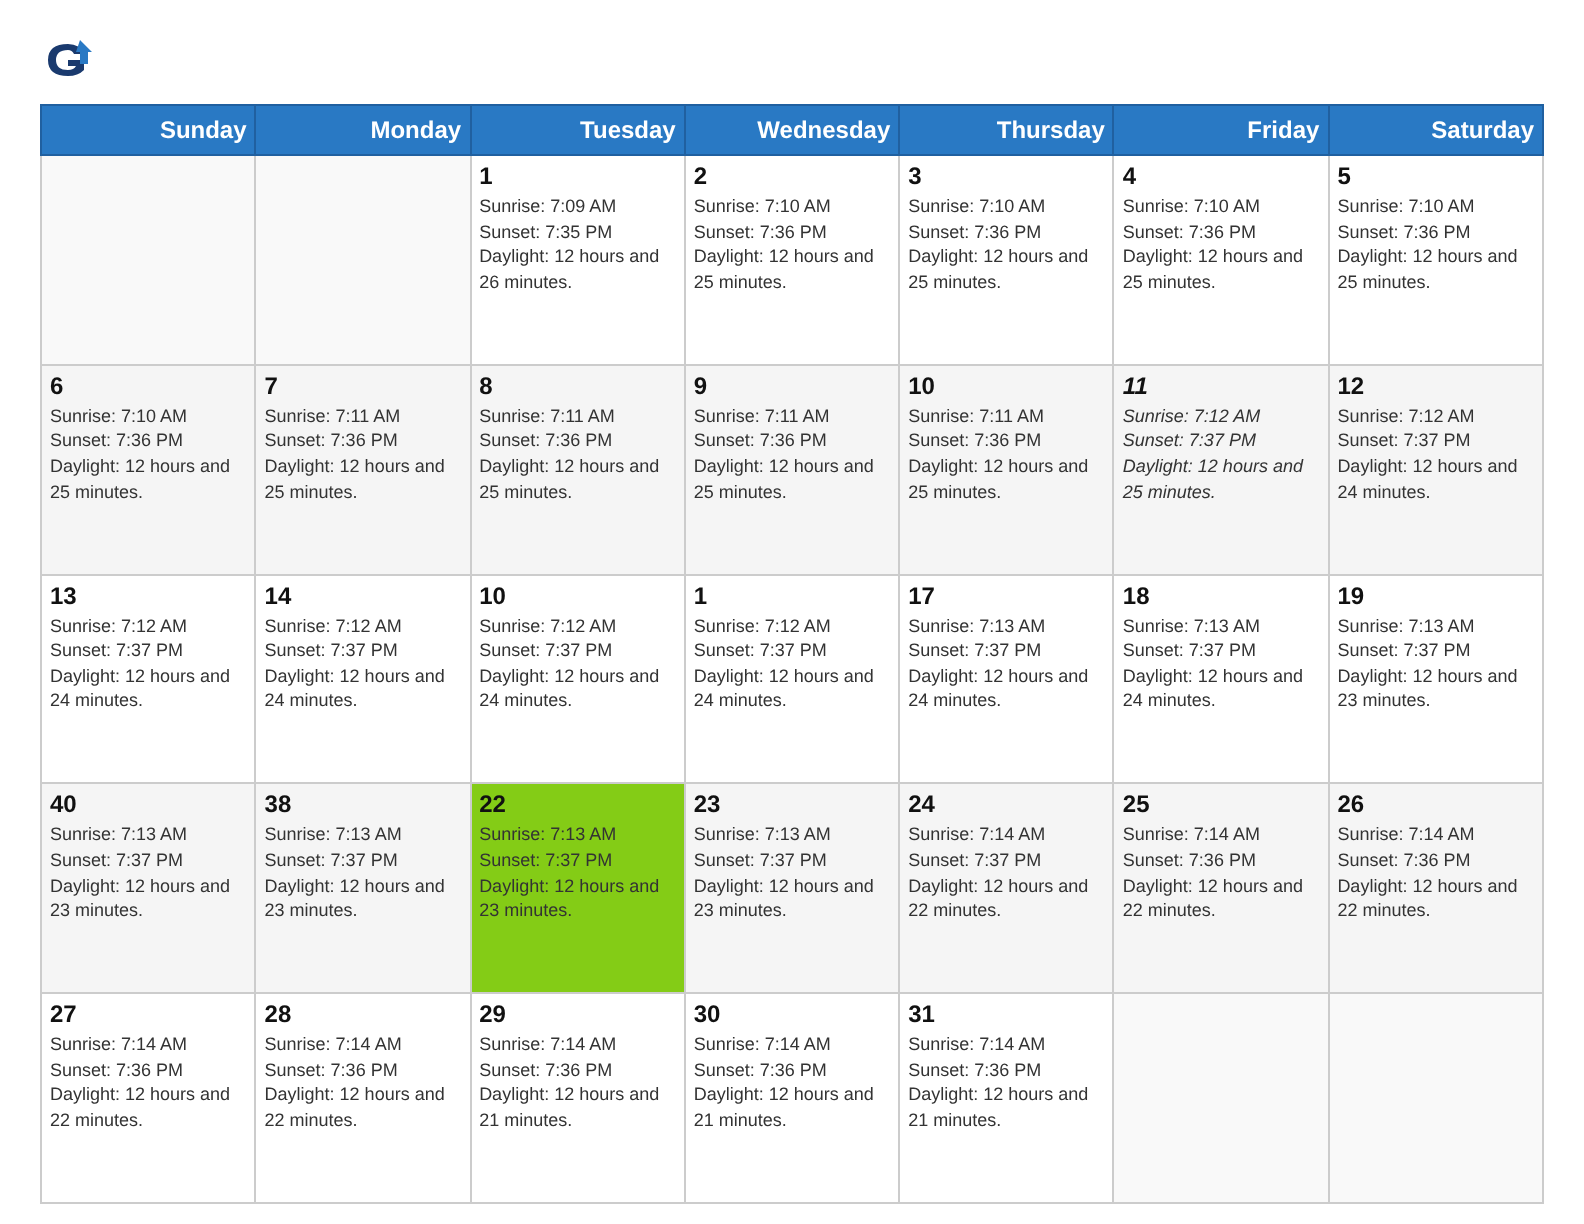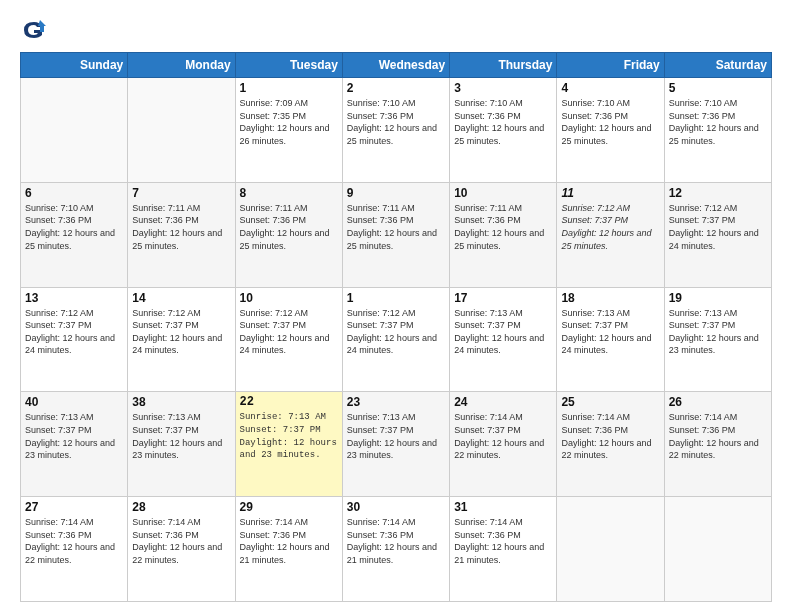--- a/index.html
+++ b/index.html
@@ -274,21 +274,21 @@
             <div class="cell-info" style="white-space: pre-line;">Sunrise: 7:13 AM
 Sunset: 7:37 PM
 Daylight: 12 hours and 23 minutes.</div>
           </td>
           <td style="background: rgb(245, 245, 245);">
             <span class="day-num">38</span>
             <div class="cell-info" style="white-space: pre-line;">Sunrise: 7:13 AM
 Sunset: 7:37 PM
 Daylight: 12 hours and 23 minutes.</div>
           </td>
-          <td style="background: #fef9c3; font-family: Liberation Mono, monospace;">
+          <td style="background: #84cc16;">
             <span class="day-num">22</span>
             <div class="cell-info" style="white-space: pre-line;">Sunrise: 7:13 AM
 Sunset: 7:37 PM
 Daylight: 12 hours and 23 minutes.</div>
           </td>
           <td style="background: rgb(245, 245, 245);">
             <span class="day-num">23</span>
             <div class="cell-info" style="white-space: pre-line;">Sunrise: 7:13 AM
 Sunset: 7:37 PM
 Daylight: 12 hours and 23 minutes.</div>

